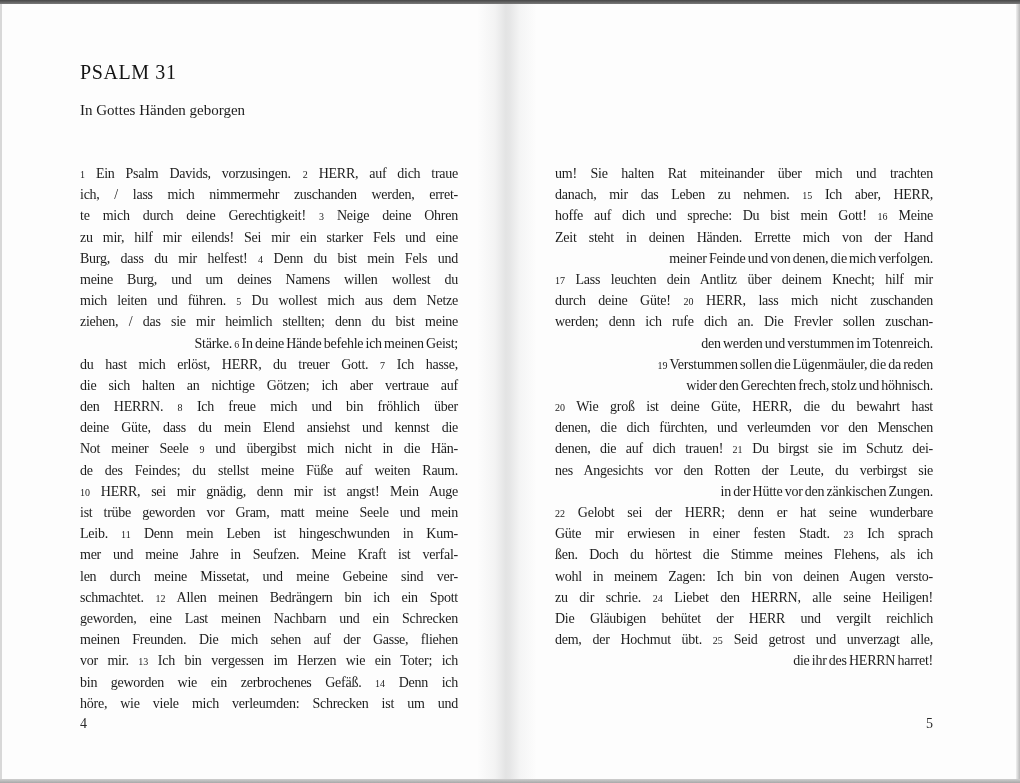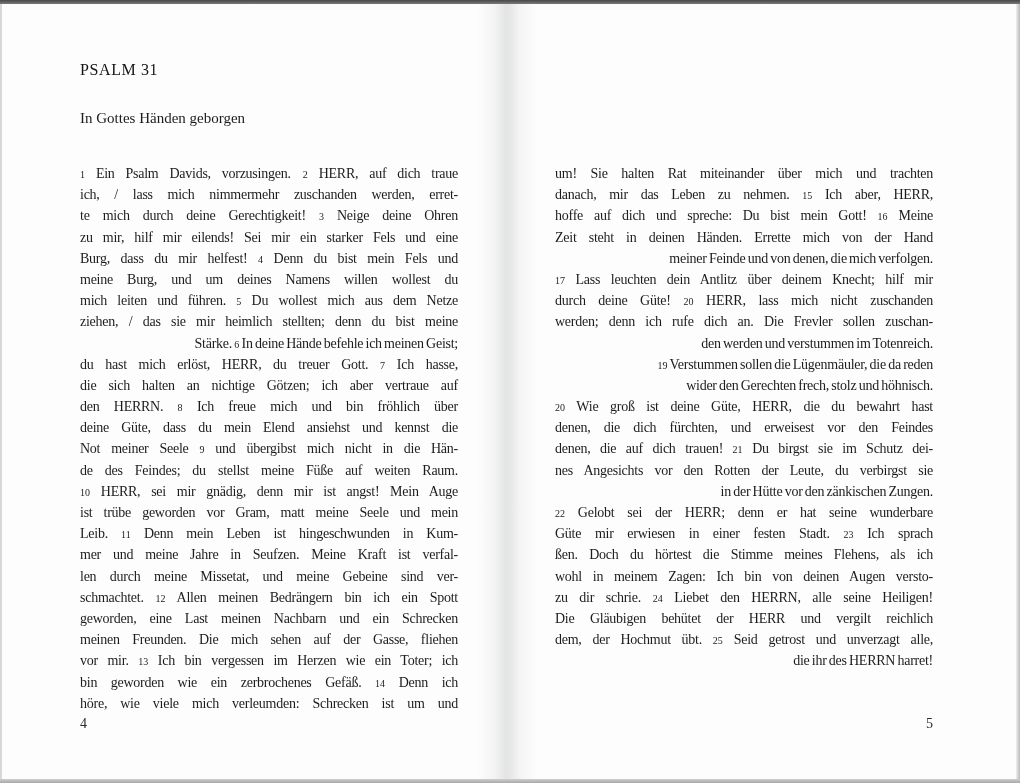--- a/index.html
+++ b/index.html
@@ -31,24 +31,24 @@
       rgba(110,112,114,0.16) 55%,
       rgba(110,112,114,0.06) 72%,
       rgba(110,112,114,0) 100%);
   }
   .page-block { position: absolute; top: 0; width: 378px; height: 783px; }
   .page-left  { left: 80px; }
   .page-right { left: 555px; }
 
   .psalm-title {
     position: absolute; top: 61px; left: 0;
-    font-size: 16px; letter-spacing: 0.6px; color: #141414;
+    font-size: 20px; letter-spacing: 0.6px; color: #141414;
   }
   .psalm-subtitle {
-    position: absolute; top: 110px; left: 0;
+    position: absolute; top: 102px; left: 0;
     font-size: 15px; color: #1c1c1c;
   }
   .textblock { position: absolute; top: 151px; left: 0; width: 378px; margin-top: 12px; }
   .line {
     height: 21.2px; line-height: 21.2px;
     font-size: 14px; letter-spacing: -0.25px; word-spacing: -1px;
     text-align: right; color: #1c1c1c;
   }
   .line.just { text-align: justify; text-align-last: justify; }
   .vnum {
@@ -109,21 +109,21 @@
         <div class="line just">hoffe auf dich und spreche: Du bist mein Gott! <span class="vnum">16</span> Meine</div>
         <div class="line just">Zeit steht in deinen Händen. Errette mich von der Hand</div>
         <div class="line">meiner Feinde und von denen, die mich verfolgen.</div>
         <div class="line just"><span class="vnum">17</span> Lass leuchten dein Antlitz über deinem Knecht; hilf mir</div>
         <div class="line just">durch deine Güte! <span class="vnum">20</span> HERR, lass mich nicht zuschanden</div>
         <div class="line just">werden; denn ich rufe dich an. Die Frevler sollen zuschan-</div>
         <div class="line">den werden und verstummen im Totenreich.</div>
         <div class="line"><span class="vnum">19</span> Verstummen sollen die Lügenmäuler, die da reden</div>
         <div class="line">wider den Gerechten frech, stolz und höhnisch.</div>
         <div class="line just"><span class="vnum">20</span> Wie groß ist deine Güte, HERR, die du bewahrt hast</div>
-        <div class="line just">denen, die dich fürchten, und erweisest vor den Feindes</div>
+        <div class="line just">denen, die dich fürchten, und verleumden vor den Menschen</div>
         <div class="line just">denen, die auf dich trauen! <span class="vnum">21</span> Du birgst sie im Schutz dei-</div>
         <div class="line just">nes Angesichts vor den Rotten der Leute, du verbirgst sie</div>
         <div class="line">in der Hütte vor den zänkischen Zungen.</div>
         <div class="line just"><span class="vnum">22</span> Gelobt sei der HERR; denn er hat seine wunderbare</div>
         <div class="line just">Güte mir erwiesen in einer festen Stadt. <span class="vnum">23</span> Ich sprach</div>
         <div class="line just">ßen. Doch du hörtest die Stimme meines Flehens, als ich</div>
         <div class="line just">wohl in meinem Zagen: Ich bin von deinen Augen versto-</div>
         <div class="line just">zu dir schrie. <span class="vnum">24</span> Liebet den HERRN, alle seine Heiligen!</div>
         <div class="line just">Die Gläubigen behütet der HERR und vergilt reichlich</div>
         <div class="line just">dem, der Hochmut übt. <span class="vnum">25</span> Seid getrost und unverzagt alle,</div>

